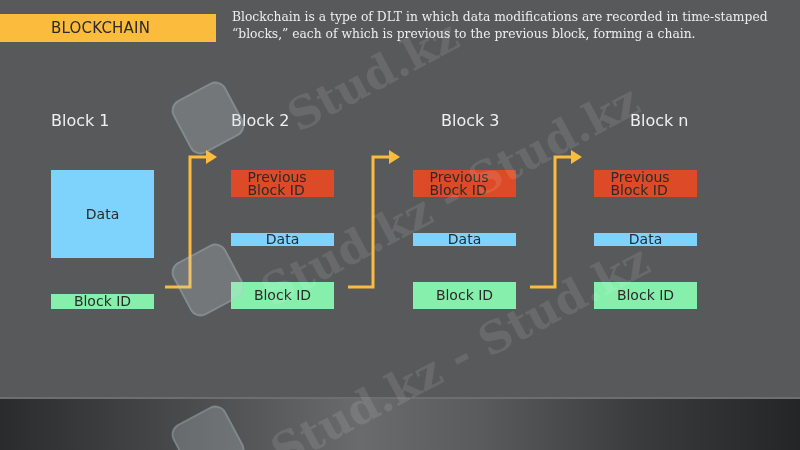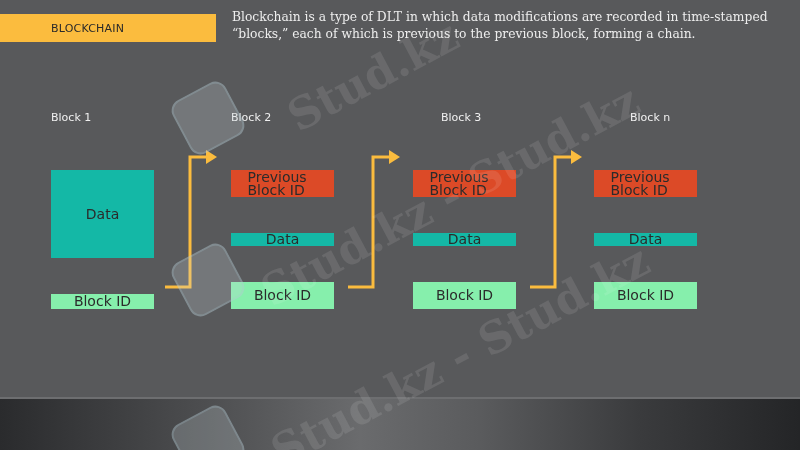--- a/index.html
+++ b/index.html
@@ -9,57 +9,57 @@
       position: relative;
       font-family: "DejaVu Sans", sans-serif;
     }
     .banner {
       position: absolute;
       left: 0; top: 14px;
       width: 216px; height: 28px;
       background: #fbbc3e;
       display: flex; align-items: center;
       padding-left: 51px;
-      font-size: 11px;
+      font-size: 15px;
       color: #2a2a2a;
       letter-spacing: 0.2px;
     }
     .desc {
       position: absolute;
       left: 232px; top: 9px;
       width: 540px;
       font-family: "DejaVu Serif", serif;
       font-size: 12.3px;
       line-height: 17px;
       color: #eeeeee;
     }
     .block-label {
       position: absolute;
       top: 111px;
-      font-size: 11px;
+      font-size: 16px;
       color: #f0f0f0;
     }
     .block {
       position: absolute;
       top: 134px;
       width: 103px;
       height: 175px;
       display: flex;
       flex-direction: column;
     }
     .seg {
       display: flex; align-items: center; justify-content: center;
       text-align: left;
       font-size: 14px;
       color: #2b2b2b;
       line-height: 13px;
       margin-top: 36px;
     }
     .seg.prev { background: #dc4a27; height: 44px; color: #2b2b2b; }
-    .seg.data { background: #14b8a6; flex: 1; }
+    .seg.data { background: #7dd3fc; flex: 1; }
     .seg.bid  { background: #86efac; height: 43px; }
     .block.first .seg.data { height: 88px; flex: none; }
     .block.first .seg.bid { flex: 1; height: auto; }
     .arrow { position: absolute; }
     .bottom-band {
       position: absolute;
       left: 0; top: 397px;
       width: 800px; height: 53px;
       background: linear-gradient(90deg, #2a2b2d 0%, #4c4d4f 25%, #6a6b6d 45%, #5a5b5d 60%, #3a3b3d 80%, #242527 100%);
     }

